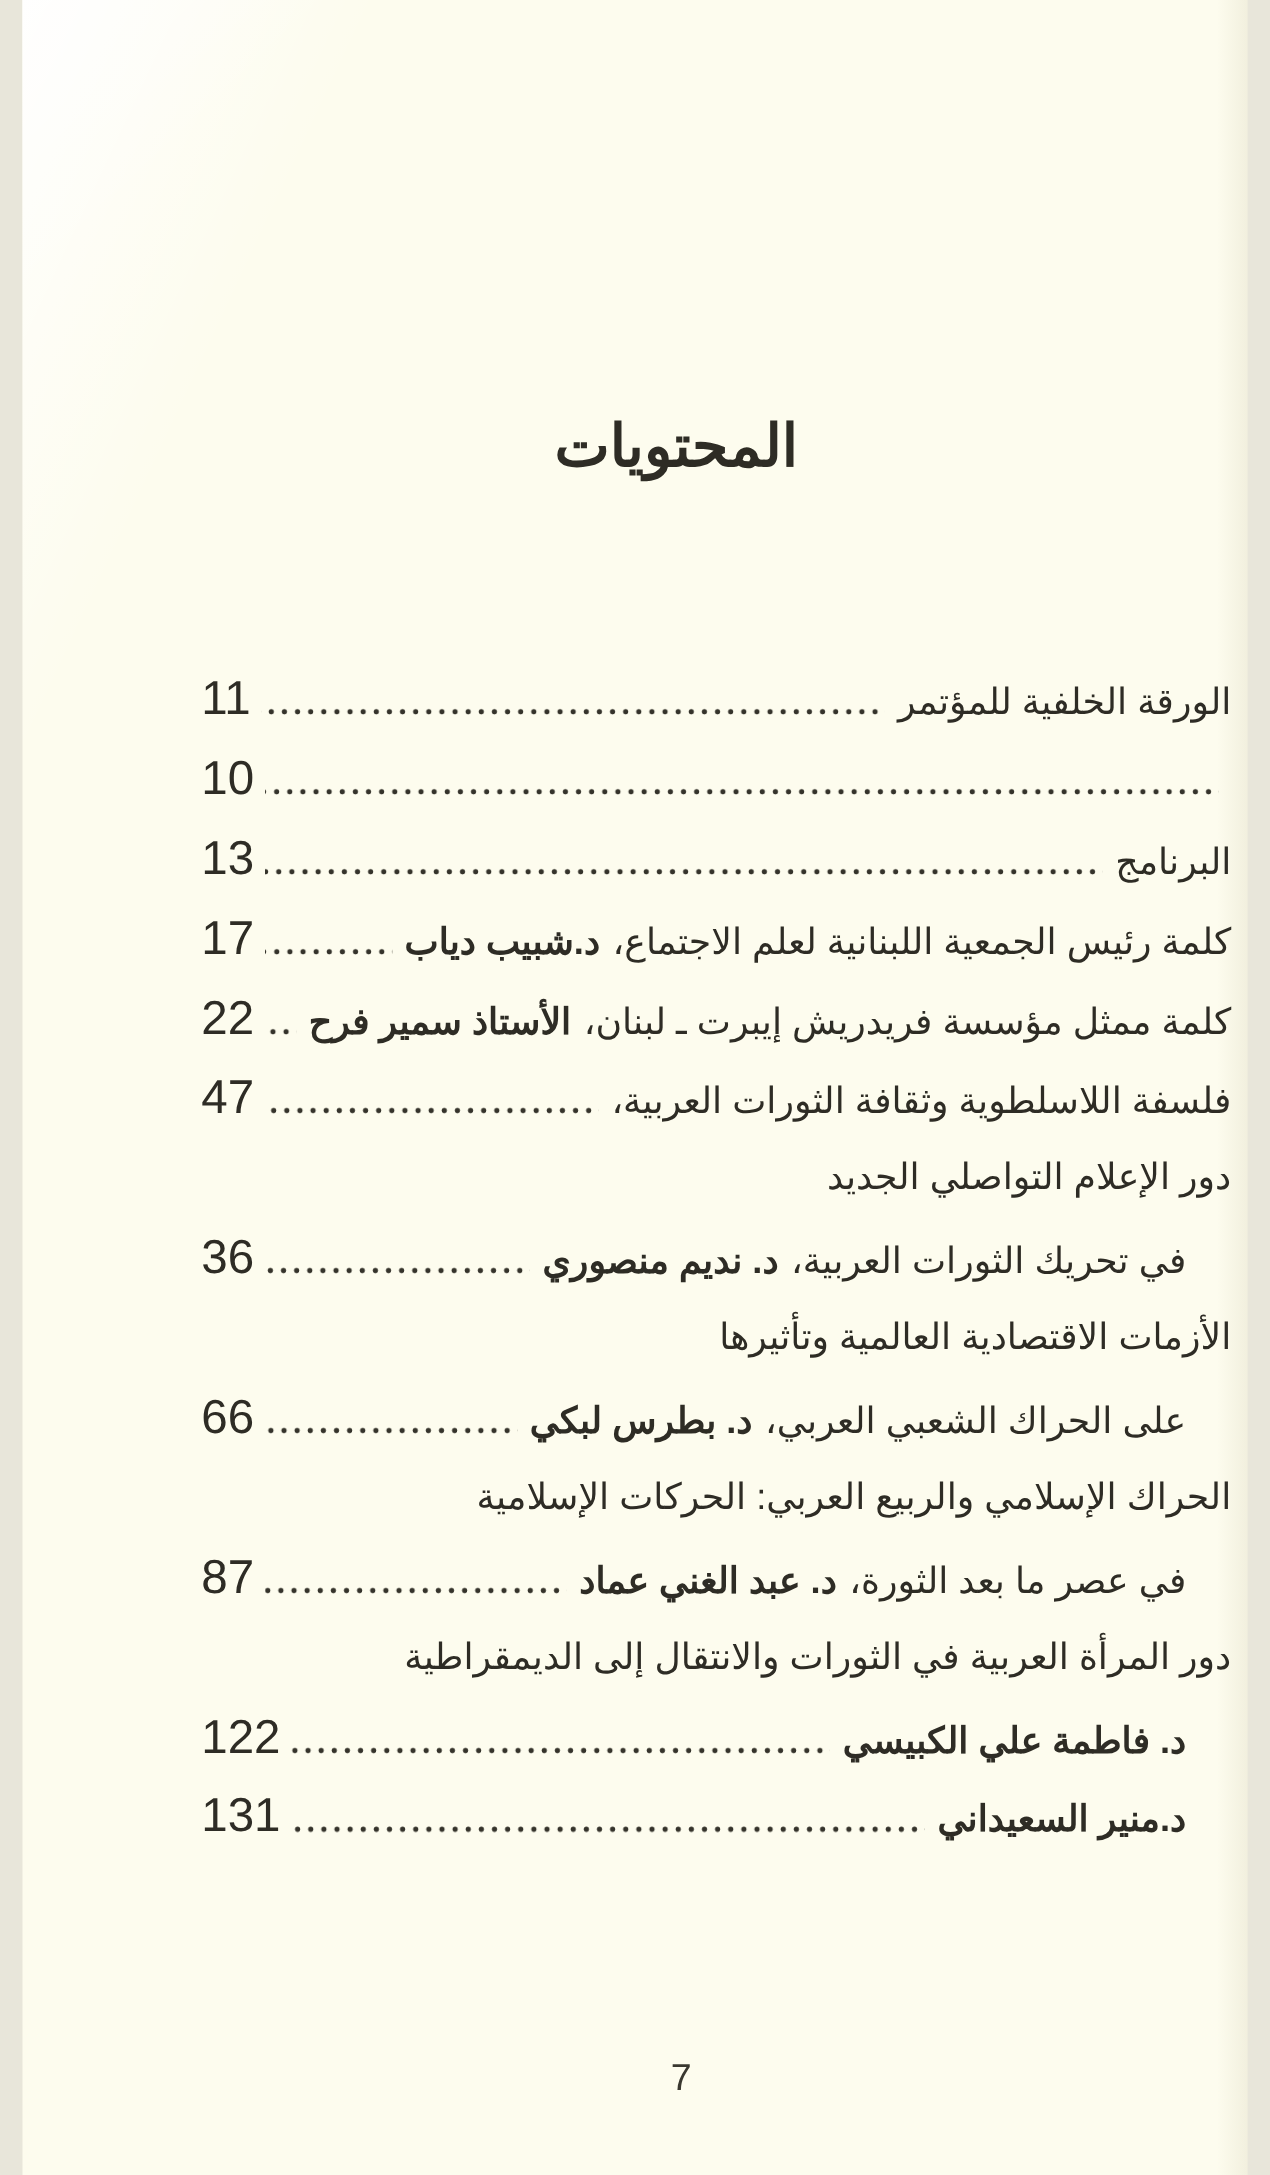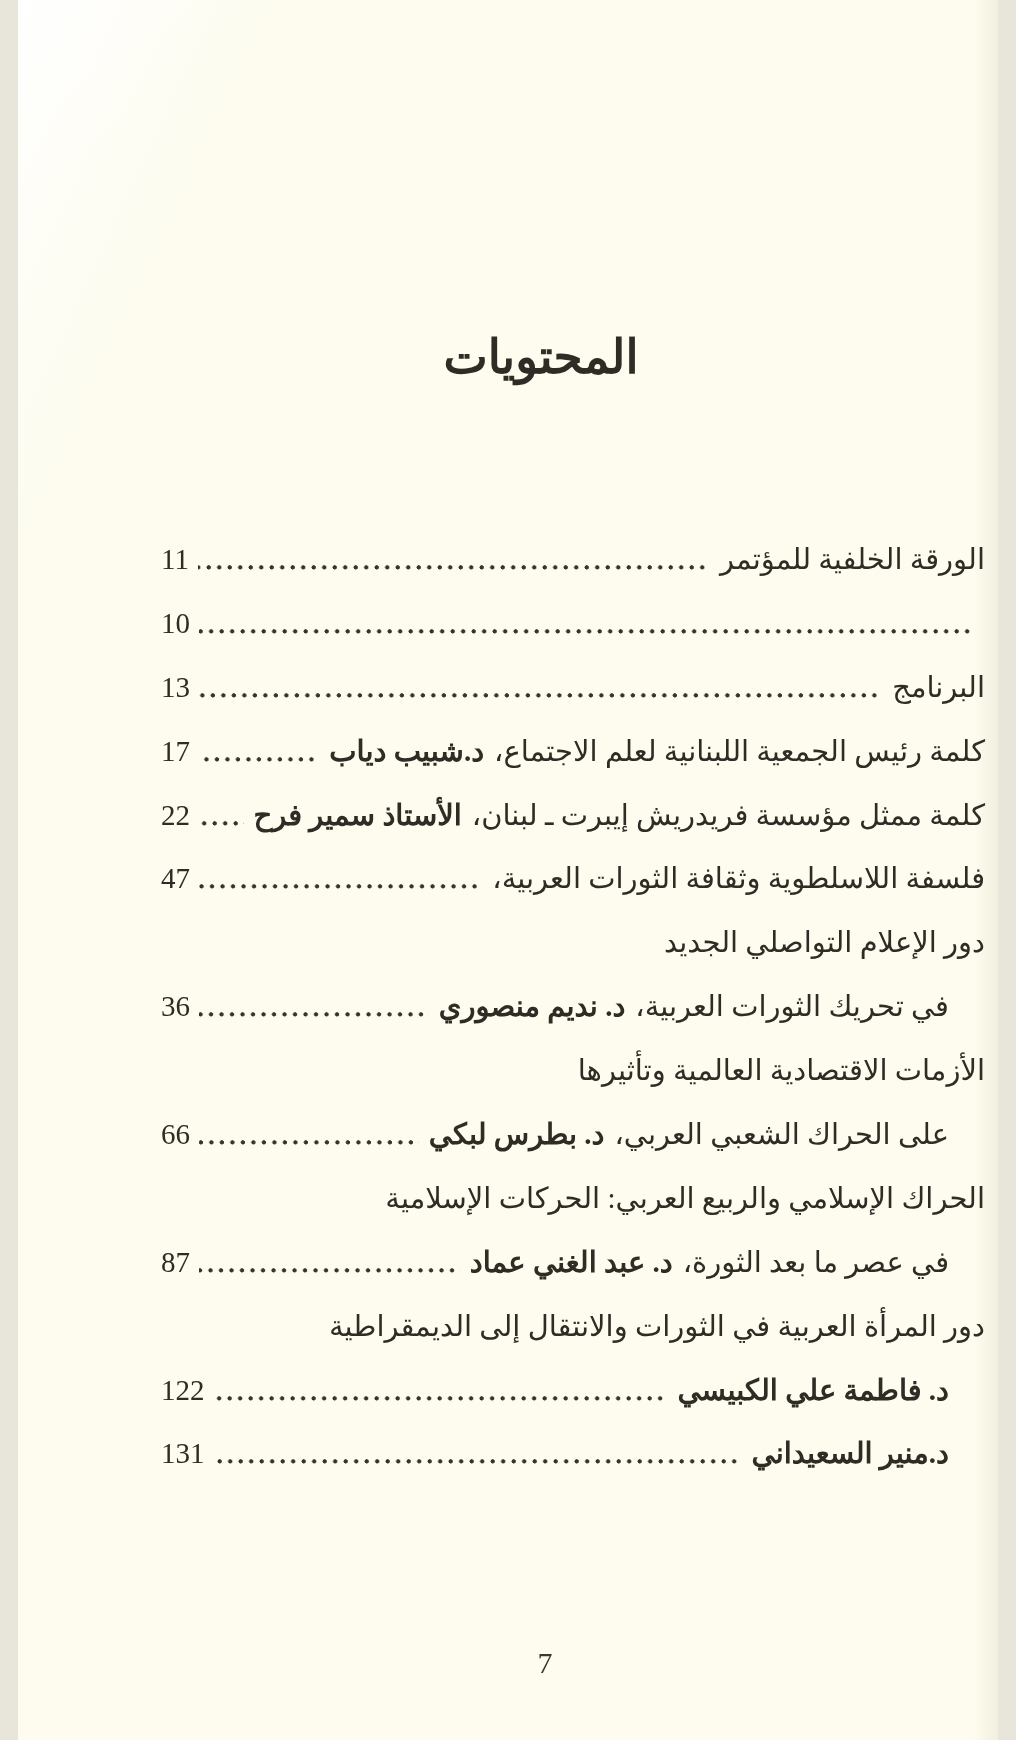--- a/index.html
+++ b/index.html
@@ -4,21 +4,21 @@
 <style>
   html,body{ margin:0; padding:0; background:#e8e6da; }
   .page{
     position:relative;
     width:980px; height:1740px;
     margin:0 auto;
     background:
       linear-gradient(115deg, rgba(255,255,255,.9) 0%, rgba(255,255,255,0) 16%),
       linear-gradient(to left, rgba(190,184,150,.18) 0%, rgba(190,184,150,0) 2.5%),
       #fdfcee;
-    font-family:Liberation Serif, serif;
+    font-family:Liberation Sans, sans-serif;
     color:#2e2c25;
     overflow:hidden;
   }
   .corner-streak{
     position:absolute; top:-60px; left:-120px;
     width:420px; height:300px;
     background:linear-gradient(135deg, rgba(255,255,255,.95) 0%, rgba(255,255,255,0) 60%);
     pointer-events:none;
   }
   .title{
@@ -47,21 +47,21 @@
     height:5px; align-self:baseline;
     margin:0 10px 0 9px;
     transform:translateY(1px);
     background-image:radial-gradient(circle at 2.6px 2.4px, #35332b 1.85px, rgba(0,0,0,0) 2.4px);
     background-size:10.5px 5px;
     background-repeat:repeat-x;
     background-position:right bottom;
   }
   .toc-page{
     direction:ltr; text-align:left;
-    font-size:29px; white-space:nowrap;
+    font-size:38px; white-space:nowrap;
   }
   .folio{
     position:absolute; top:1646px; left:0; right:0;
     padding-left:74px;
     text-align:center;
     font-size:30px; color:#3a3830;
   }
 </style>
 </head>
 <body>

